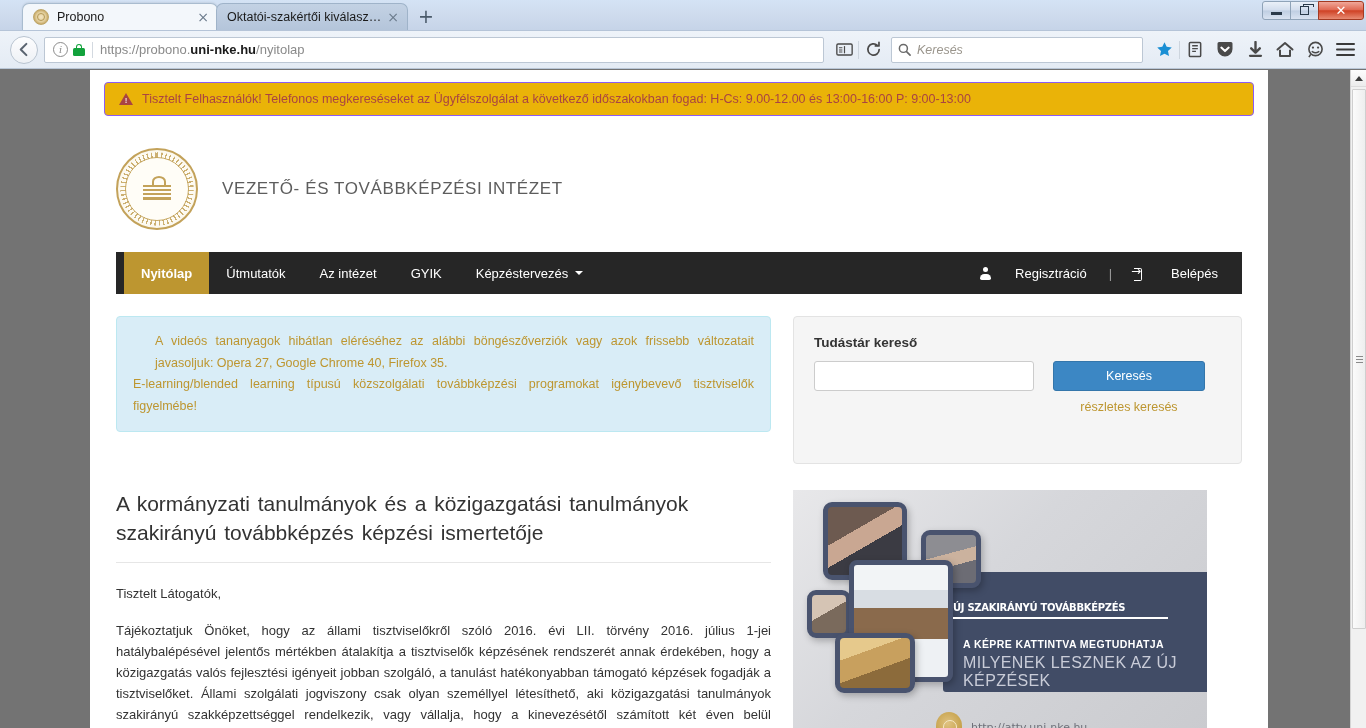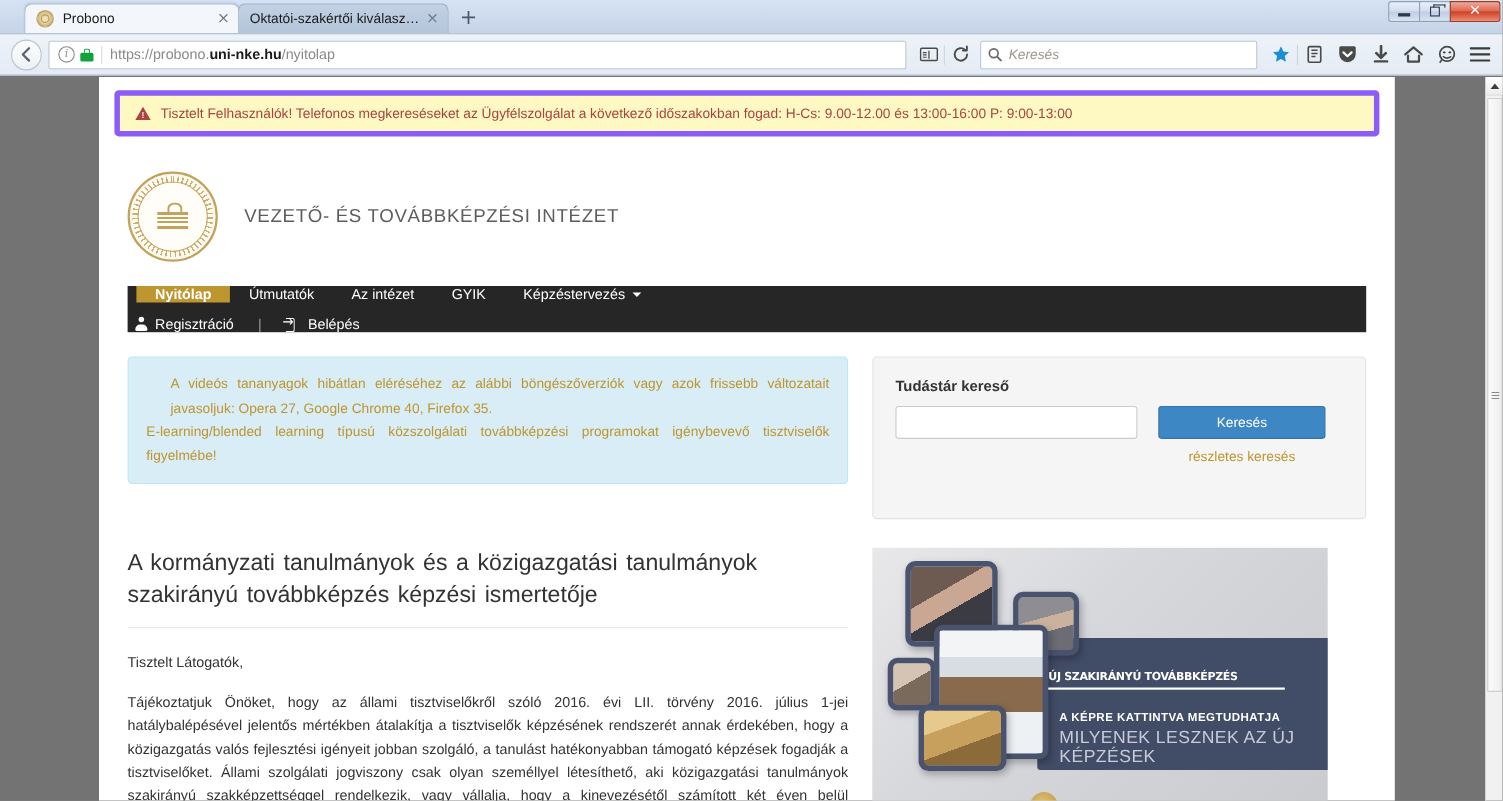--- a/index.html
+++ b/index.html
@@ -157,21 +157,21 @@
     background: #737373;
   }
   .content-wrap {
     position: absolute; left: 90px; top: 0; width: 1178px; min-height: 658px;
     background: #ffffff;
   }
   .container { width: 1150px; margin: 0 auto; padding-top: 12px; }
 
   
   .alert {
-    background: #fef9c3; border: 5px solid #8b5cf6; border-radius: 4px;
+    background: #eab308; border: 1px solid #8b5cf6; border-radius: 4px;
     color: #a94442; font-size: 12.5px;
     padding: 9px 14px; display: flex; align-items: center;
     margin-bottom: 20px;
   }
   .alert .warn-ico {
     width: 0; height: 0; border-left: 7px solid transparent; border-right: 7px solid transparent;
     border-bottom: 12px solid #a94442; margin-right: 9px; position: relative; flex: 0 0 14px;
   }
   .alert .warn-ico::after {
     content: "!"; position: absolute; left: -2px; top: 3px; font-size: 8px; color: #f2dede;
@@ -215,35 +215,34 @@
   .brandtext {
     margin-left: 24px; font-size: 17px; letter-spacing: .6px;
     color: #5d5d5d; font-weight: 300;
   }
 
   
   .mainnav {
     background: #262626; height: 42px;
     display: flex; align-items: stretch; justify-content: space-between;
     margin: 0 12px;
-    flex-direction: column;
   }
   .navleft { display: flex; align-items: stretch; padding-left: 8px; }
   .navitem {
     display: flex; align-items: center; padding: 0 17px;
     color: #ffffff; font-size: 13px; white-space: nowrap;
   }
   .navitem.active { background: #bd9630; font-weight: bold; color: #ffffff; }
   .caret {
     display: inline-block; margin-left: 7px;
     width: 0; height: 0; border-left: 4px solid transparent; border-right: 4px solid transparent;
     border-top: 4px solid #ffffff;
   }
   .navright { display: flex; align-items: center; padding-right: 18px; color: #fff; font-size: 13px; }
-  .navright .nr-item { display: flex; align-items: center; gap: 7px; padding: 0 6px; text-align: center; }
+  .navright .nr-item { display: flex; align-items: center; gap: 24px; padding: 0 6px; text-align: center; }
   .nr-divider { color: #9a9a9a; margin: 0 16px; }
   .person-ico { width: 12px; height: 13px; position: relative; }
   .person-ico::before { content:""; position:absolute; top:0; left:3.5px; width:5px; height:5px; border-radius:50%; background:#fff; }
   .person-ico::after { content:""; position:absolute; bottom:0; left:0.5px; width:11px; height:6px; border-radius:5px 5px 2px 2px; background:#fff; }
   .login-ico { width: 13px; height: 13px; position: relative; }
   .login-ico::before {
     content:""; position:absolute; left:0; top:1px; width:7px; height:11px;
     border: 1.6px solid #fff; border-left: none; border-radius: 0 2px 2px 0;
   }
   .login-ico::after {

